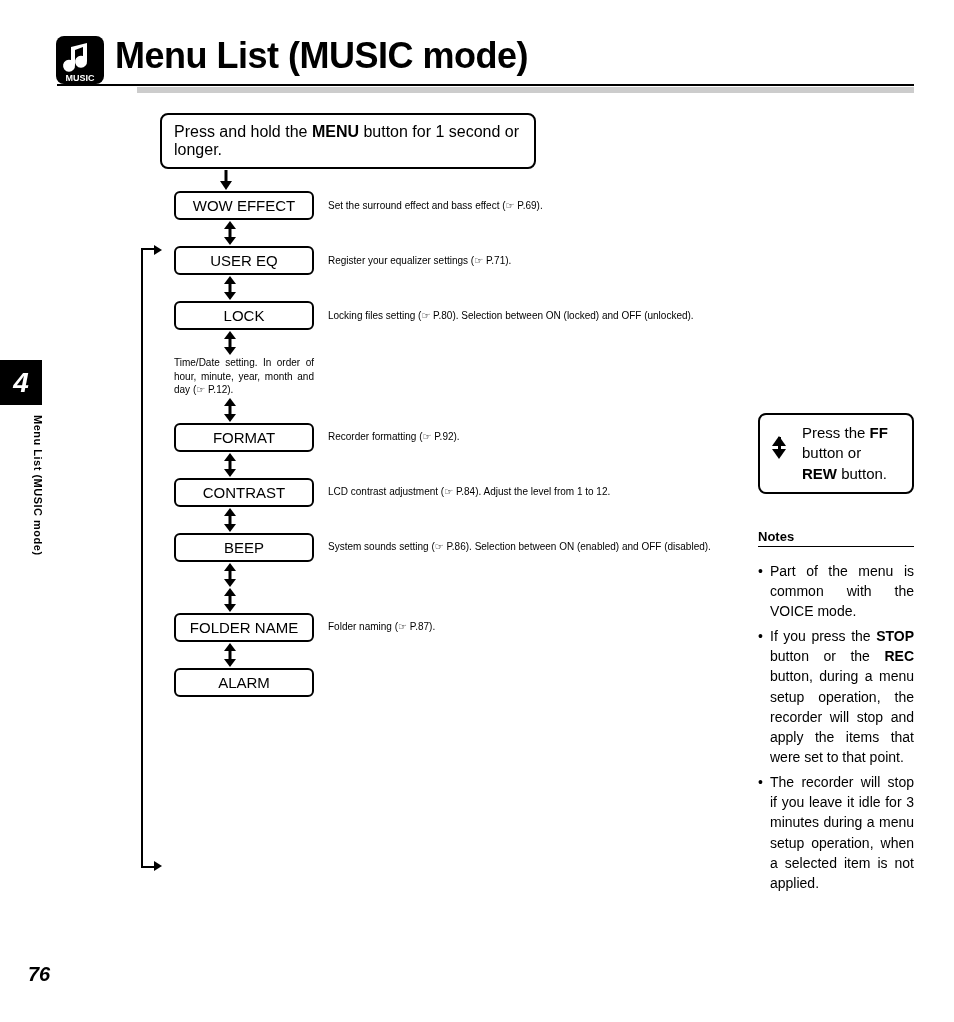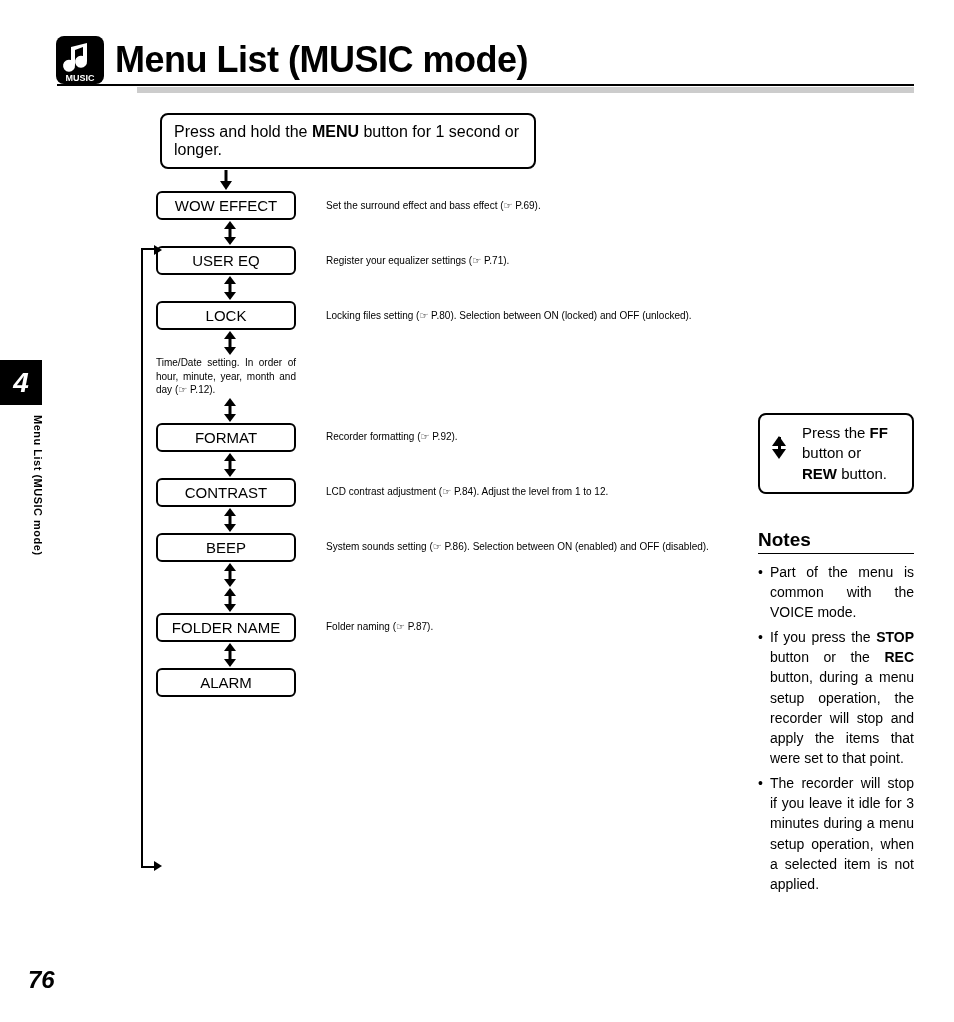--- a/index.html
+++ b/index.html
@@ -10,21 +10,21 @@
     color: #000;
     width: 954px;
     height: 1022px;
     position: relative;
   }
   .page {
     padding: 35px 40px 0 30px;
   }
   .header {
     display: flex;
-    align-items: center;
+    align-items: flex-start;
     gap: 10px;
     margin-left: 25px;
   }
   .music-icon {
     width: 50px;
     height: 50px;
     flex-shrink: 0;
   }
   .title {
     font-size: 36px;
@@ -63,23 +63,23 @@
   .down-arrow {
     text-align: center;
     font-size: 20px;
     line-height: 20px;
     margin: 1px 0 1px 90px;
     width: 16px;
   }
   .row {
     display: grid;
     grid-template-columns: 140px 1fr;
-    gap: 30px;
+    gap: 14px;
     align-items: center;
-    margin-left: 28px;
+    margin-left: 46px;
   }
   .menu-box {
     border: 2px solid #000;
     border-radius: 6px;
     text-align: center;
     padding: 5px 4px;
     font-size: 15px;
     line-height: 1;
     letter-spacing: 0;
     position: relative;
@@ -130,22 +130,22 @@
   .side-label {
     position: absolute;
     left: 32px; top: 415px;
     writing-mode: vertical-rl;
     font-size: 11px;
     font-weight: bold;
     letter-spacing: 0.5px;
   }
   .page-num {
     position: absolute;
-    left: 28px; bottom: 28px;
-    font-size: 24px;
+    left: 28px; bottom: 36px;
+    font-size: 20px;
     font-weight: bold;
     font-style: italic;
   }
   .col-right { padding-top: 300px; }
   .nav-box {
     border: 2px solid #000;
     border-radius: 8px;
     padding: 8px 12px 8px 42px;
     font-size: 15px;
     position: relative;
@@ -167,27 +167,27 @@
     border-top: 10px solid #000;
   }
   .nav-box .bar {
     position:absolute; left:17.5px; top:22px;
     width:3px; height:14px; background:#000;
   }
   .notes-title {
     font-weight: bold;
     border-bottom: 1px solid #000;
     margin-top: 35px;
-    font-size: 19px;
+    font-size: 13px;
     padding-bottom:2px;
   }
   .notes-list {
     list-style: none;
     padding: 0;
-    margin: 8px 0 0 0;
+    margin: 14px 0 0 0;
     font-size: 14px;
     line-height: 1.45;
     text-align: justify;
   }
   .notes-list li {
     position: relative;
     padding-left: 12px;
     margin-bottom: 4px;
   }
   .notes-list li::before {

